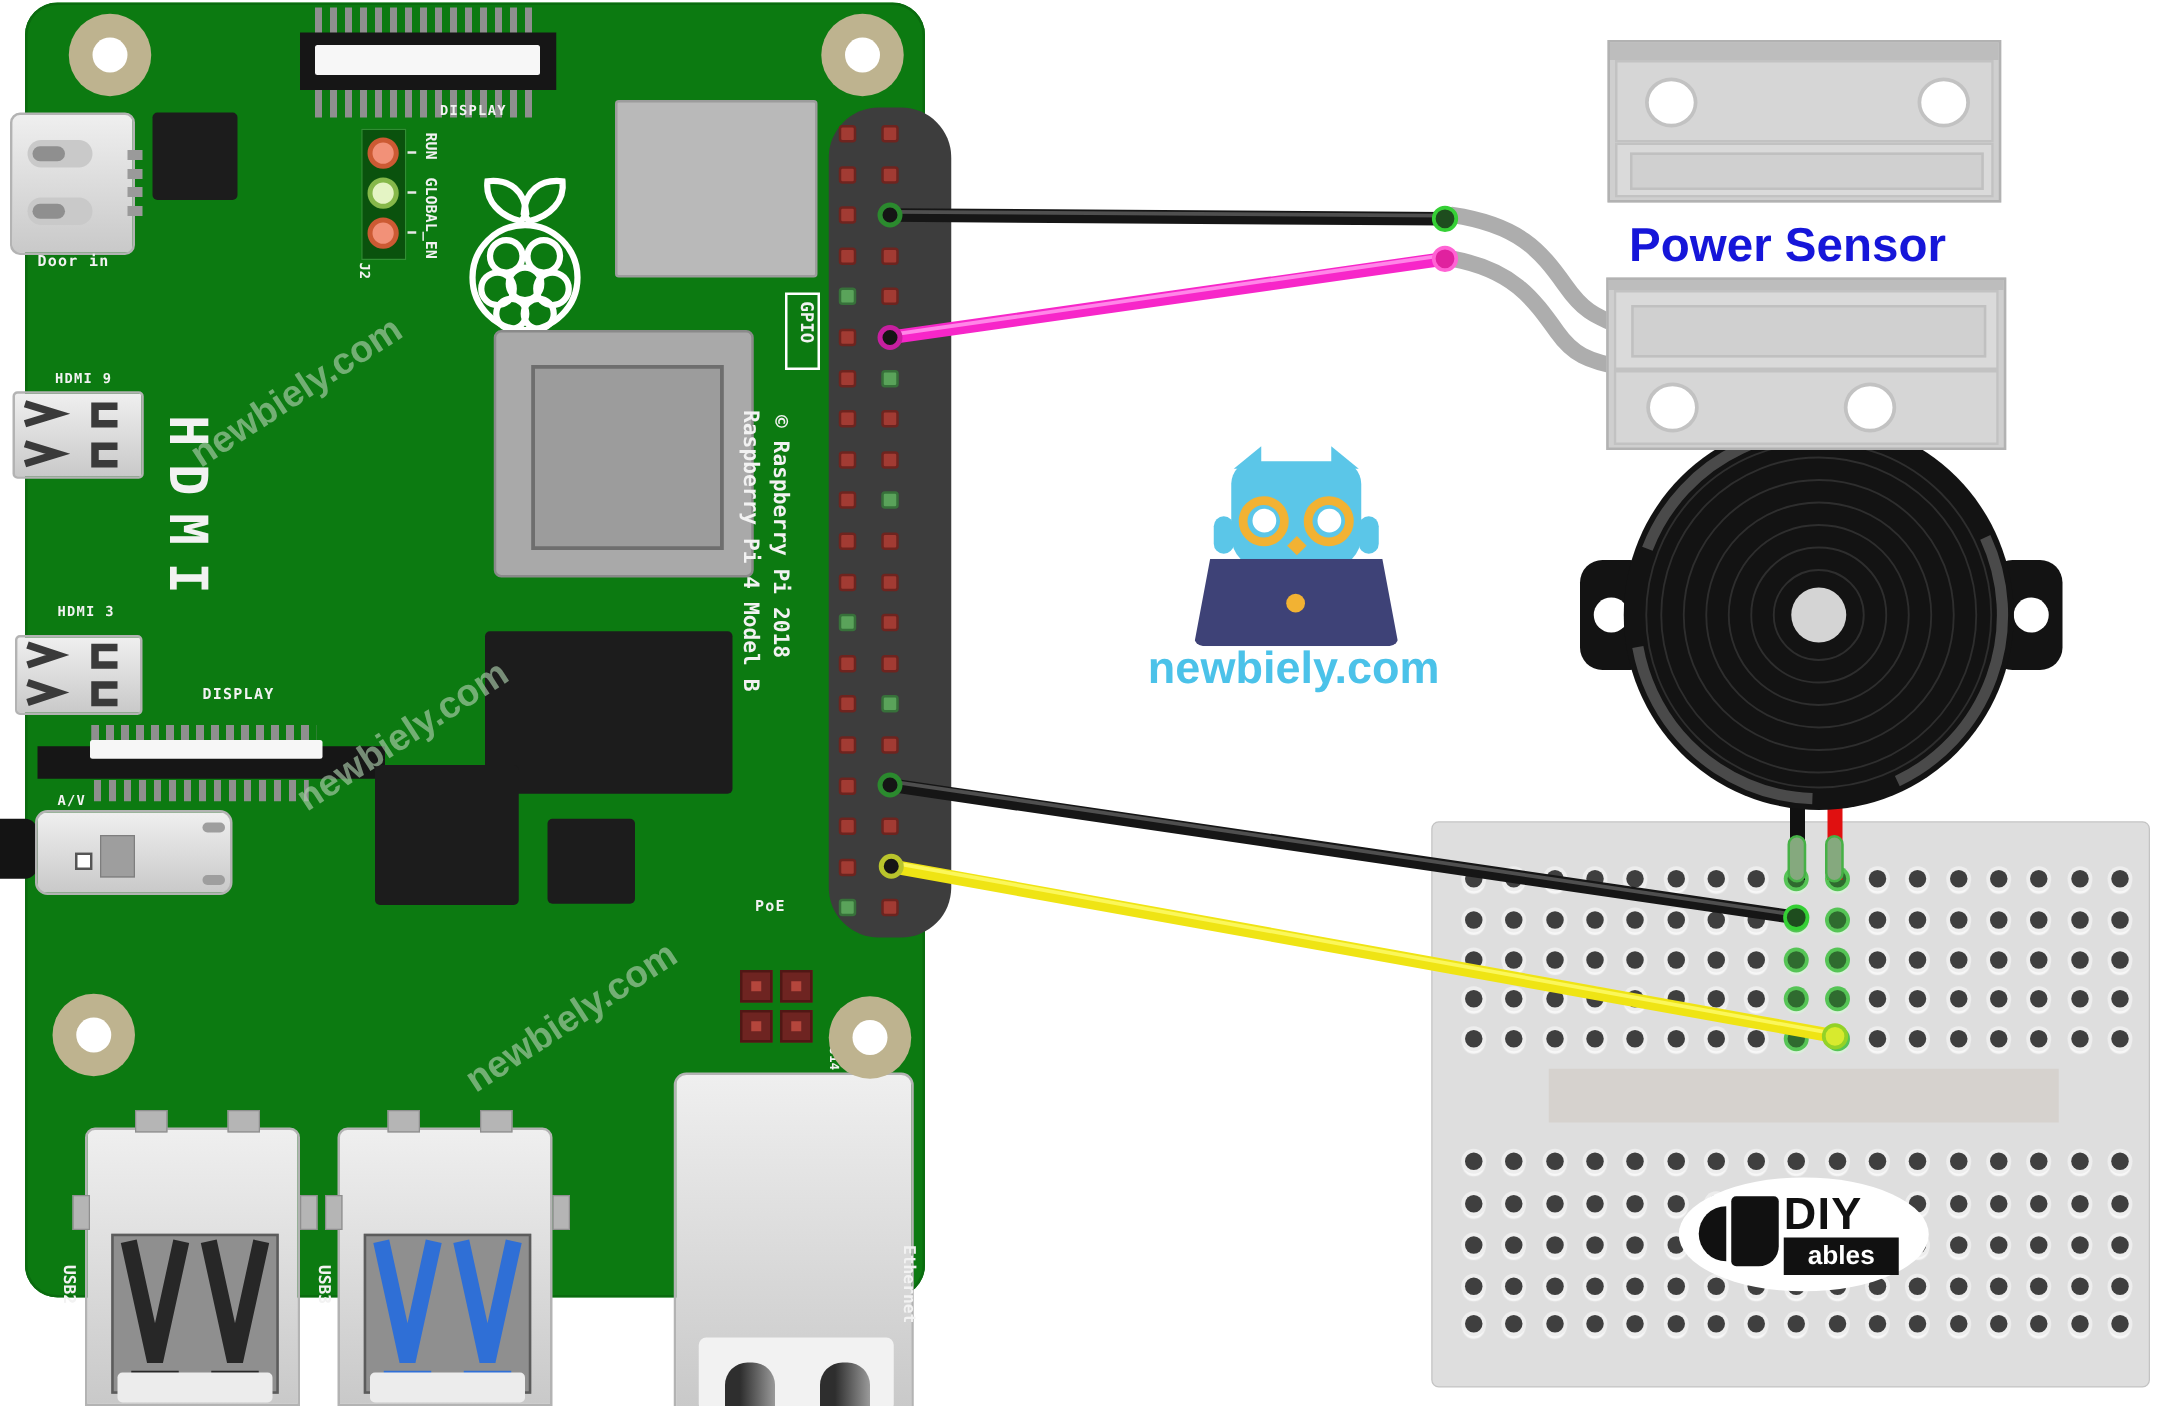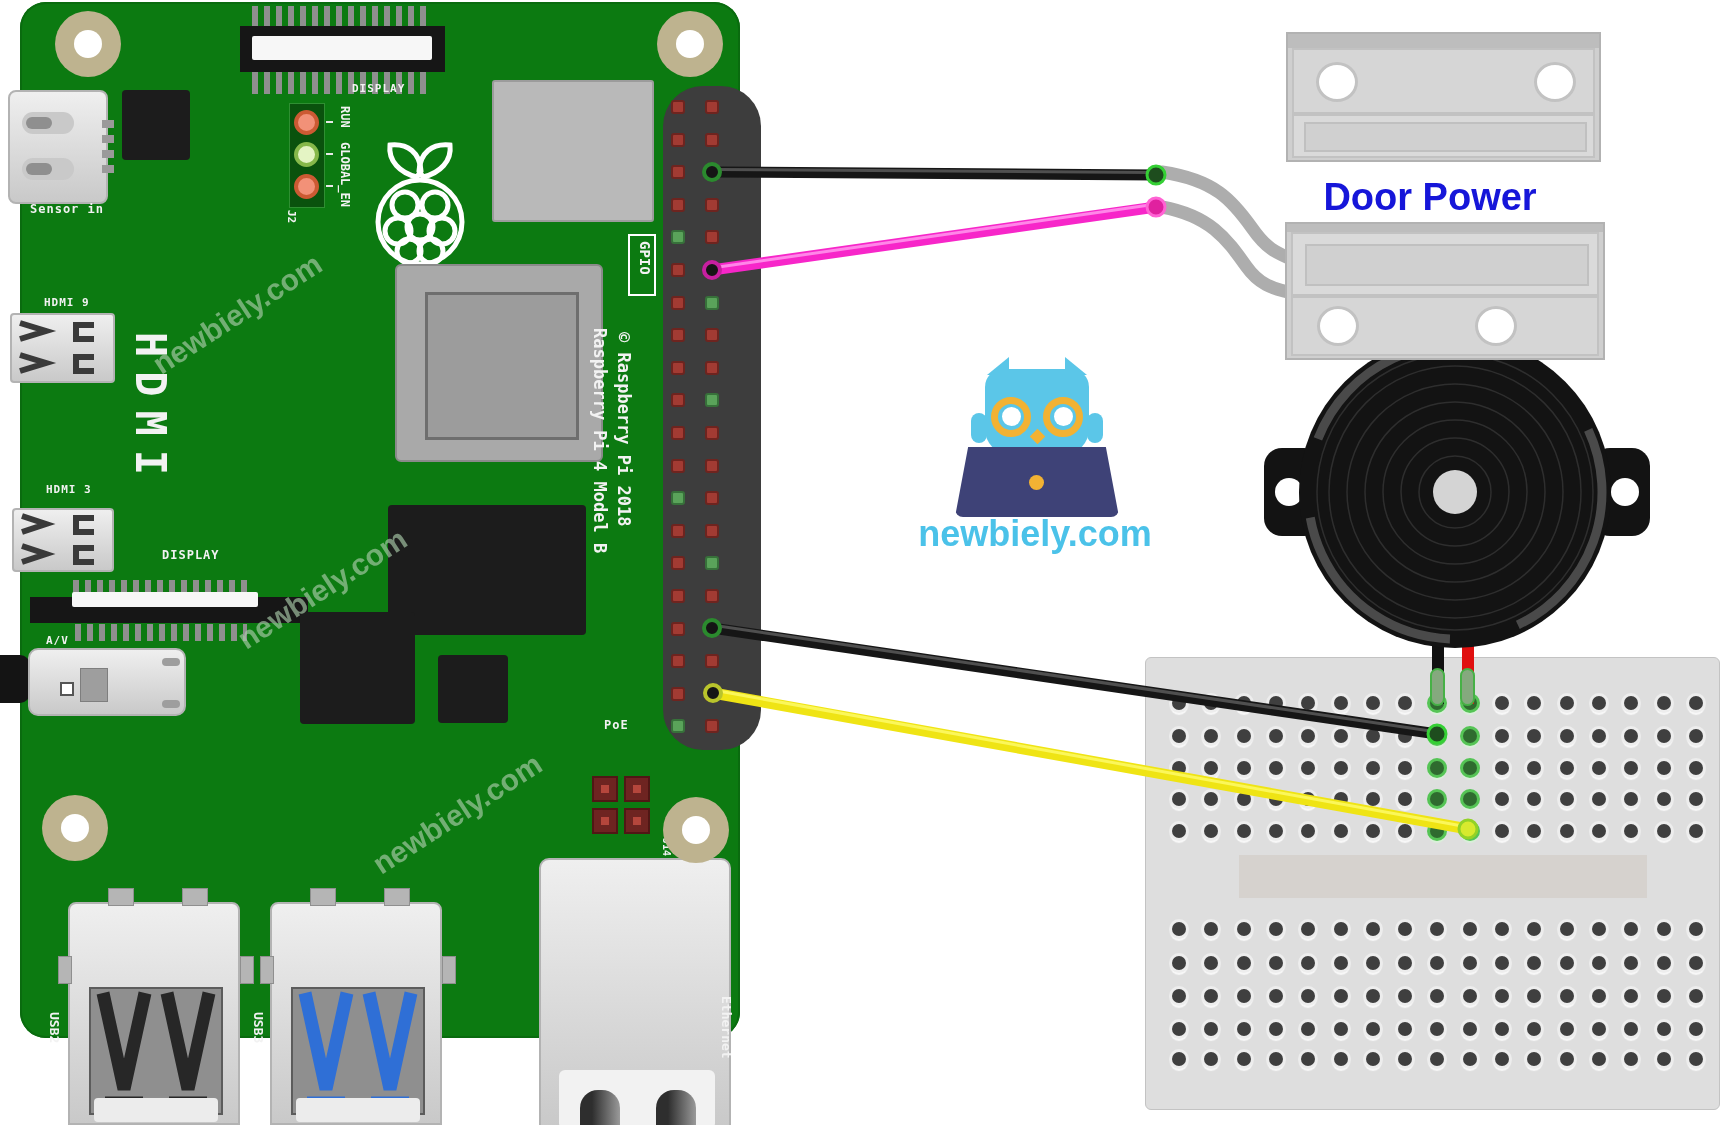--- a/index.html
+++ b/index.html
@@ -136,21 +136,21 @@
       <div id="soc-inner"></div>
     </div>
 
     <div class="silver abs" style="left:-12px;top:88px;width:100px;height:114px;border-radius:8px;">
       <div class="abs" style="left:12px;top:20px;width:52px;height:22px;background:#c9c9c9;border-radius:11px;"></div>
       <div class="abs" style="left:16px;top:25px;width:26px;height:12px;background:#8f8f8f;border-radius:6px;"></div>
       <div class="abs" style="left:12px;top:66px;width:52px;height:22px;background:#c9c9c9;border-radius:11px;"></div>
       <div class="abs" style="left:16px;top:71px;width:26px;height:12px;background:#8f8f8f;border-radius:6px;"></div>
       <div class="abs" style="left:92px;top:28px;width:12px;height:60px;background:repeating-linear-gradient(180deg,#9a9a9a 0 8px,rgba(0,0,0,0) 8px 15px);"></div>
     </div>
-    <div class="pcb-label" style="left:10px;top:200px;font-size:12px;">Sensor in</div>
+    <div class="pcb-label" style="left:10px;top:200px;font-size:12px;">Door in</div>
 
     <div class="pcb-label" style="left:24px;top:294px;font-size:11px;">HDMI 9</div>
     <div class="silver abs" style="left:-10px;top:311px;width:105px;height:70px;border-radius:4px;">
       <svg width="100" height="66" viewBox="0 0 100 66">
         <g fill="none" stroke="#3a3a3a" stroke-width="6">
           <path d="M8,8 L34,16 L8,24"></path>
             <path d="M8,40 L34,48 L8,56"></path>
           <path d="M82,10 H64 V24 H82"></path>
             <path d="M82,42 H64 V56 H82"></path>
         </g>
@@ -537,34 +537,40 @@
     <div class="abs" style="left:0;top:0;width:316px;height:8px;background:#bdbdbd;"></div>
     <div class="sensor-bar" style="left:4px;top:8px;width:308px;height:64px;">
       <div class="sensor-recess" style="left:12px;top:10px;width:280px;height:38px;"></div>
     </div>
     <div class="sensor-bar" style="left:4px;top:72px;width:308px;height:60px;background:#d6d6d6;">
       <div class="screw" style="left:24px;top:8px;"></div>
       <div class="screw" style="left:182px;top:8px;"></div>
     </div>
   </div>
 
-  <div id="door-sensor-label">Door Power</div>
+  <div id="door-sensor-label">Power Sensor</div>
 
   <div id="nb-logo">
     <div id="owl-head">
       <div class="owl-ear" style="left:2px;border-width:0 0 18px 22px;border-color:transparent transparent #5bc6e8 transparent;"></div>
       <div class="owl-ear" style="right:2px;border-width:0 22px 18px 0;border-color:transparent transparent #5bc6e8 transparent;"></div>
       <div class="glass" style="left:6px;"></div>
       <div class="glass" style="left:58px;"></div>
       <div class="eye" style="left:17px;"></div>
       <div class="eye" style="left:69px;"></div>
       <div id="owl-beak"></div>
     </div>
     <div id="owl-wing-l"></div>
       <div id="owl-wing-r"></div>
     <div id="laptop">
         <div id="laptop-dot"></div>
       </div>
     <div id="nb-text">newbiely.com</div>
   </div>
 
+  <div id="diy-logo">
+    <div id="diy-mark1"></div>
+    <div id="diy-mark2"></div>
+    <div id="diy-text">DIY</div>
+    <div id="ables-box">ables</div>
+  </div>
 
 </div>
 
 </body></html>

